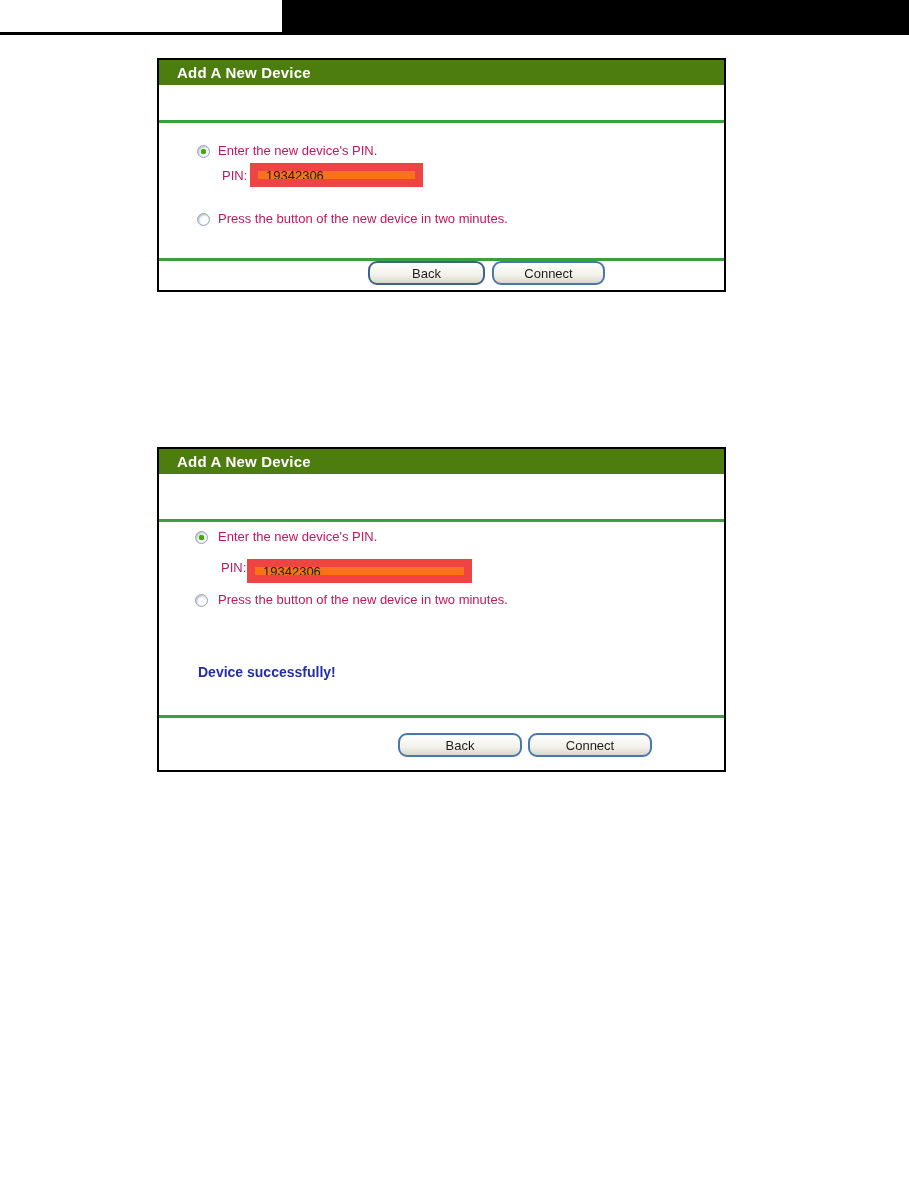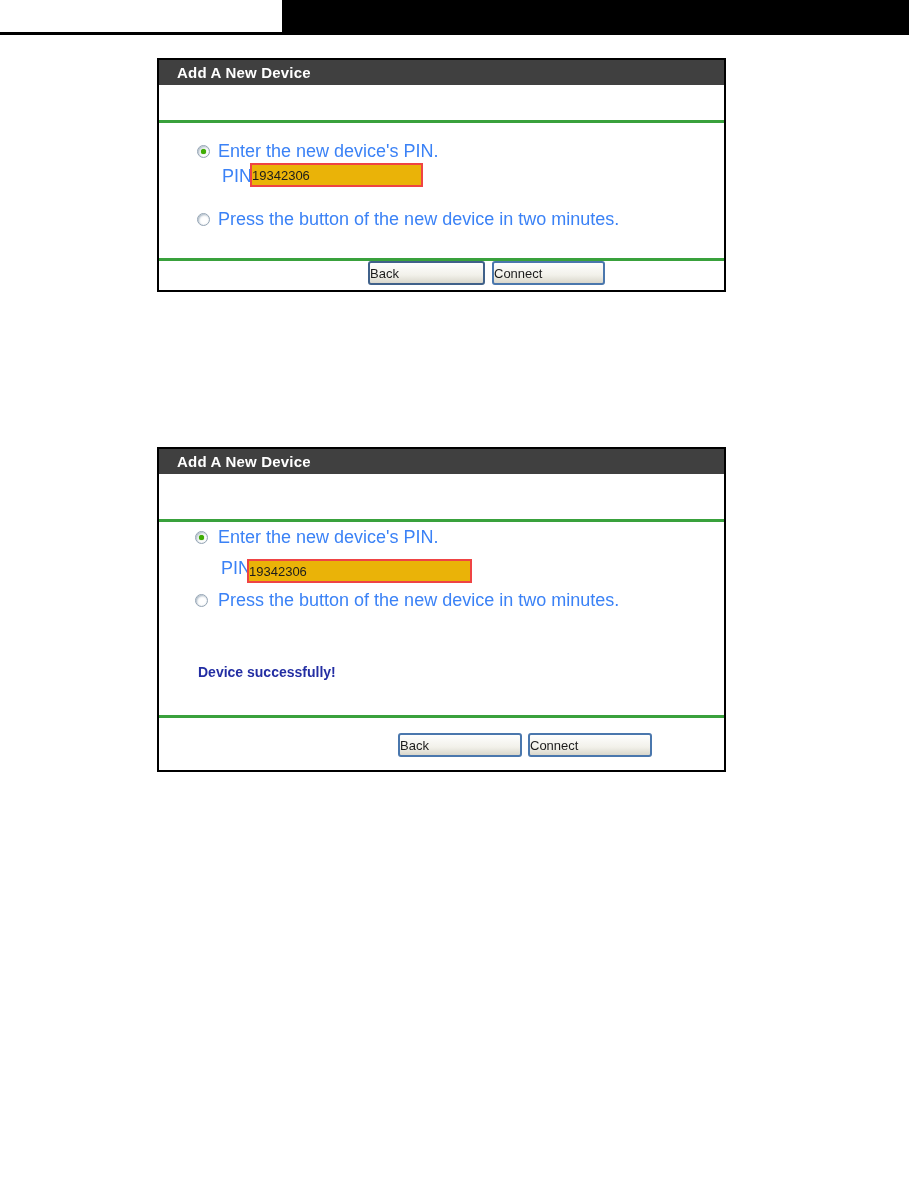--- a/index.html
+++ b/index.html
@@ -9,45 +9,45 @@
     overflow:hidden;
   }
   
   .top-banner-block{position:absolute;left:282px;top:0;width:627px;height:32px;background:#000;}
   .top-banner-rule{position:absolute;left:0;top:32px;width:909px;height:3px;background:#000;}
 
   
   .dialog{position:absolute;left:157px;width:569px;border:2px solid #000;background:#fff;box-sizing:border-box;}
   .dialog.d1{top:58px;height:234px;}
   .dialog.d2{top:447px;height:325px;}
-  .dialog-header{position:absolute;left:0;top:0;width:100%;height:25px;background:#404040;}
+  .dialog-header{position:absolute;left:0;top:0;width:100%;height:25px;background:#4d7c0f;}
   .dialog-title{position:absolute;left:18px;top:0;height:25px;line-height:26px;
     font-size:15px;font-weight:bold;color:#ffffff;letter-spacing:.2px;}
   .separator{position:absolute;left:0;width:100%;height:3px;background:#39A13C;}
 
   
   .radio{position:absolute;width:13px;height:13px;border-radius:50%;background:radial-gradient(circle at 35% 35%,#ffffff 55%,#eef1f4);
     border:1px solid #94a4b4;box-shadow:inset 1px 1px 2px rgba(100,125,150,.55);box-sizing:border-box;}
   .radio.selected::after{content:'';position:absolute;left:3px;top:3px;width:5px;height:5px;border-radius:50%;
     background:#3FAE04;box-shadow:0 0 1px #2d8a00;}
 
-  .opt-label,.pin-label{position:absolute;height:16px;line-height:16px;font-size:18px;color:#3b82f6;white-space:nowrap;}
+  .opt-label,.pin-label{position:absolute;height:16px;line-height:16px;font-size:13px;color:#be185d;white-space:nowrap;}
 
   
-  .pin-input{position:absolute;box-sizing:border-box;border:2px solid #ef4444;background:#eab308;
-    font-family:"Liberation Sans","DejaVu Sans",sans-serif;font-size:13px;color:#1c1c1c;padding:0 2px 0 0;outline:none;}
+  .pin-input{position:absolute;box-sizing:border-box;border:8px solid #ef4444;background:#f97316;
+    font-family:"Liberation Sans","DejaVu Sans",sans-serif;font-size:13px;color:#1c1c1c;padding:0 2px 0 8px;outline:none;}
 
   
   .status-msg{position:absolute;height:18px;line-height:18px;font-size:14px;font-weight:bold;color:#232EA3;white-space:nowrap;}
 
   
-  .btn{position:absolute;height:24px;box-sizing:border-box;border:2px solid #4a77ad;border-radius:3px;
+  .btn{position:absolute;height:24px;box-sizing:border-box;border:2px solid #4a77ad;border-radius:9px;
     background:linear-gradient(to bottom,#fefefe 0%,#f2f1ea 60%,#d9d7cc 100%);
     font-family:"Liberation Sans","DejaVu Sans",sans-serif;font-size:13px;color:#1c1c1c;
-    text-align:left;line-height:19px;padding:0;cursor:pointer;}
+    text-align:center;line-height:19px;padding:0;cursor:pointer;}
   .btn.dark{border-color:#40618a;}
 
   
   .d1 .sep-a{top:60px;} .d1 .sep-b{top:198px;}
   .d1 .radio-a{left:38px;top:85px;} .d1 .radio-b{left:38px;top:153px;}
   .d1 .lbl-a{left:59px;top:83px;} .d1 .lbl-b{left:59px;top:151px;}
   .d1 .pin-label{left:63px;top:108px;}
   .d1 .pin-input{left:91px;top:103px;width:173px;height:24px;}
   .d1 .btn-back{left:209px;top:201px;width:117px;}
   .d1 .btn-connect{left:333px;top:201px;width:113px;}

